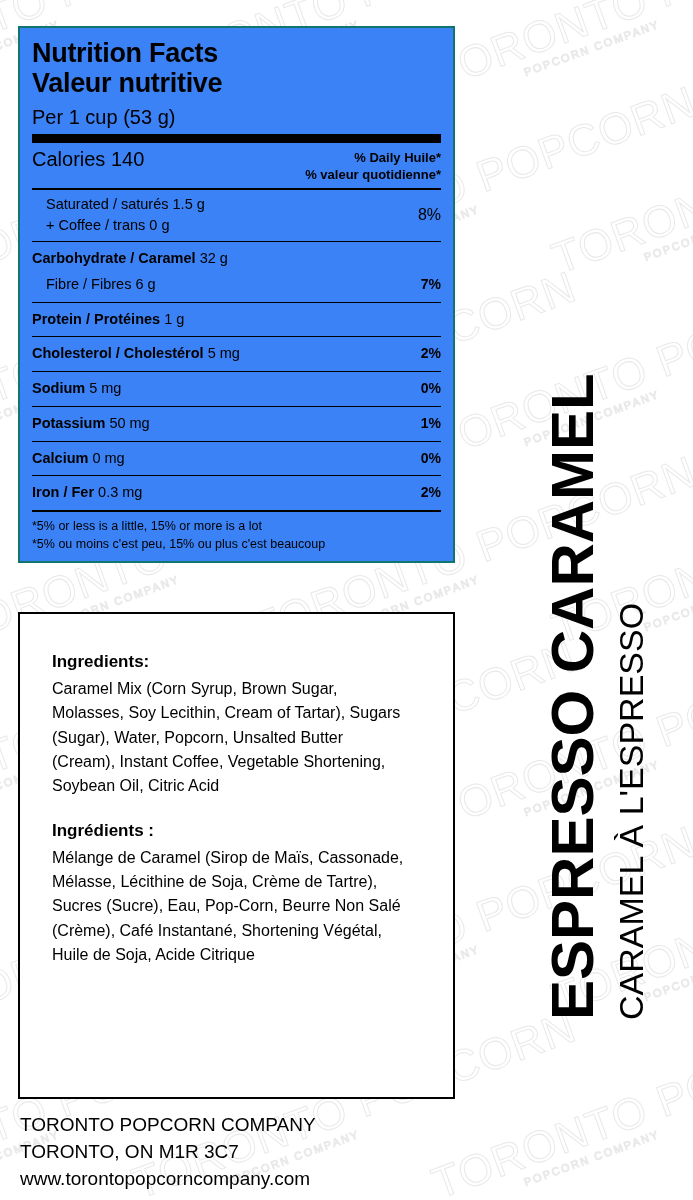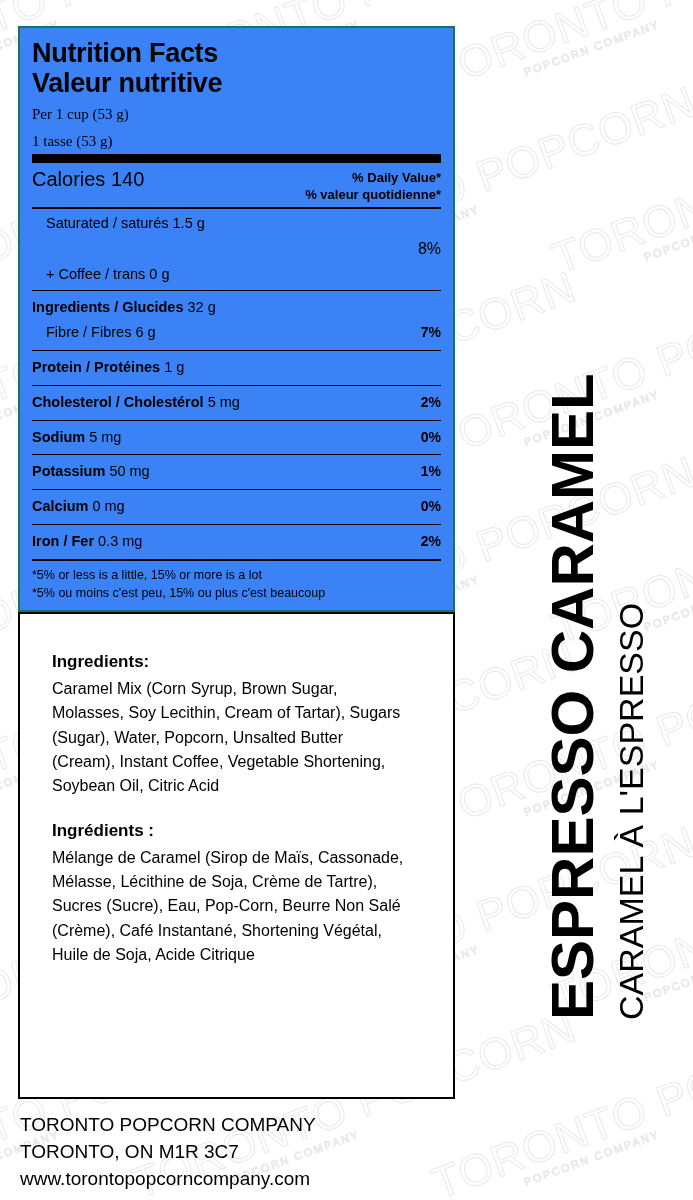--- a/index.html
+++ b/index.html
@@ -53,24 +53,23 @@
     background: #3b82f6;
     padding: 10px 12px 8px 12px;
   }
   .nf-title {
     font-size: 27px;
     font-weight: bold;
     line-height: 1.12;
     letter-spacing: -0.3px;
   }
   .nf-serving {
-    font-size: 15px;
+    font-size: 20px;
     line-height: 1.35;
     margin-top: 6px;
-    font-family: Liberation Serif, serif;
   }
   .rule-thin { border-bottom: 1px solid #000; margin: 4px 0; }
   .rule-med { border-bottom: 2px solid #000; margin: 4px 0; }
   .rule-thick { border-bottom: 9px solid #000; margin: 3px 0 0 0; }
 
   .cal-row {
     display: flex;
     align-items: flex-start;
     justify-content: space-between;
     margin-top: 5px;
@@ -96,21 +95,21 @@
   .nf-row .lbl b { font-weight: bold; }
   .nf-row .val { font-weight: bold; font-size: 14px; white-space: nowrap; }
   .indent { padding-left: 14px; }
   .nf-sub { font-size: 14.5px; line-height: 1.5; }
 
   .twoline {
     display: flex;
     justify-content: space-between;
     align-items: center;
   }
-  .twoline .left { display: flex; flex-direction: column; gap: 29px; }
+  .twoline .left { display: flex; flex-direction: column; }
 
   .nf-foot {
     font-size: 12.5px;
     line-height: 1.45;
     margin-top: 5px;
   }
 
   
   .ing-panel {
     position: absolute;
@@ -221,28 +220,27 @@
     <div class="wm small" style="left: 520px; top: 1152px; transform: rotate(-20deg);">POPCORN COMPANY</div>
   </div>
 
 <div class="page">
 
   <div class="nf-panel">
     <div class="nf-title">Nutrition Facts</div>
     <div class="nf-title">Valeur nutritive</div>
 
     <div class="nf-serving">Per 1 cup (53 g)</div>
-    <div class="nf-serving">1 tasse (53 g)</div>
 
     <div class="rule-thick"></div>
 
     <div class="cal-row">
       <div class="cal-label">Calories 140</div>
       <div class="dv-head">
-        <div>% Daily Value*</div>
+        <div>% Daily Huile*</div>
         <div>% valeur quotidienne*</div>
       </div>
     </div>
 
     <div class="rule-med"></div>
 
 
     <div class="twoline">
       <div class="left">
         <div class="nf-sub indent">
@@ -253,21 +251,21 @@
           <span>+ Coffee / trans</span>
           <span>0 g</span>
         </div>
       </div>
       <div class="val">8%</div>
     </div>
 
     <div class="rule-thin"></div>
 
     <div class="nf-row">
-      <div class="lbl"><b>Ingredients / Glucides</b> <span>32 g</span></div>
+      <div class="lbl"><b>Carbohydrate / Caramel</b> <span>32 g</span></div>
       <div class="val"></div>
     </div>
     <div class="nf-row indent">
       <div class="lbl"><span>Fibre / Fibres</span> <span>6 g</span></div>
       <div class="val">7%</div>
     </div>
 
     <div class="rule-thin"></div>
 
     <div class="nf-row">

